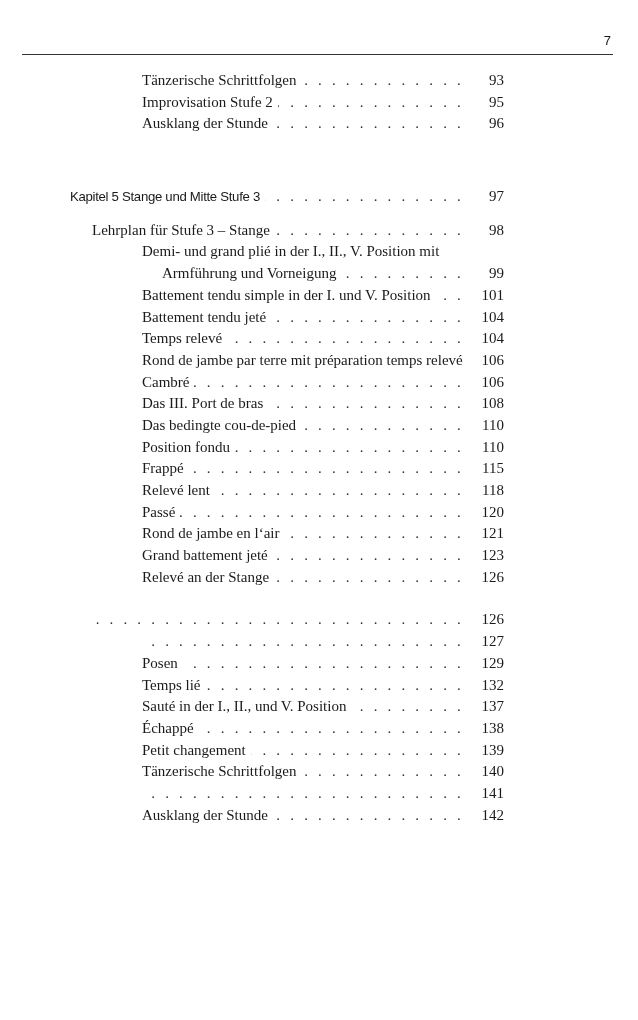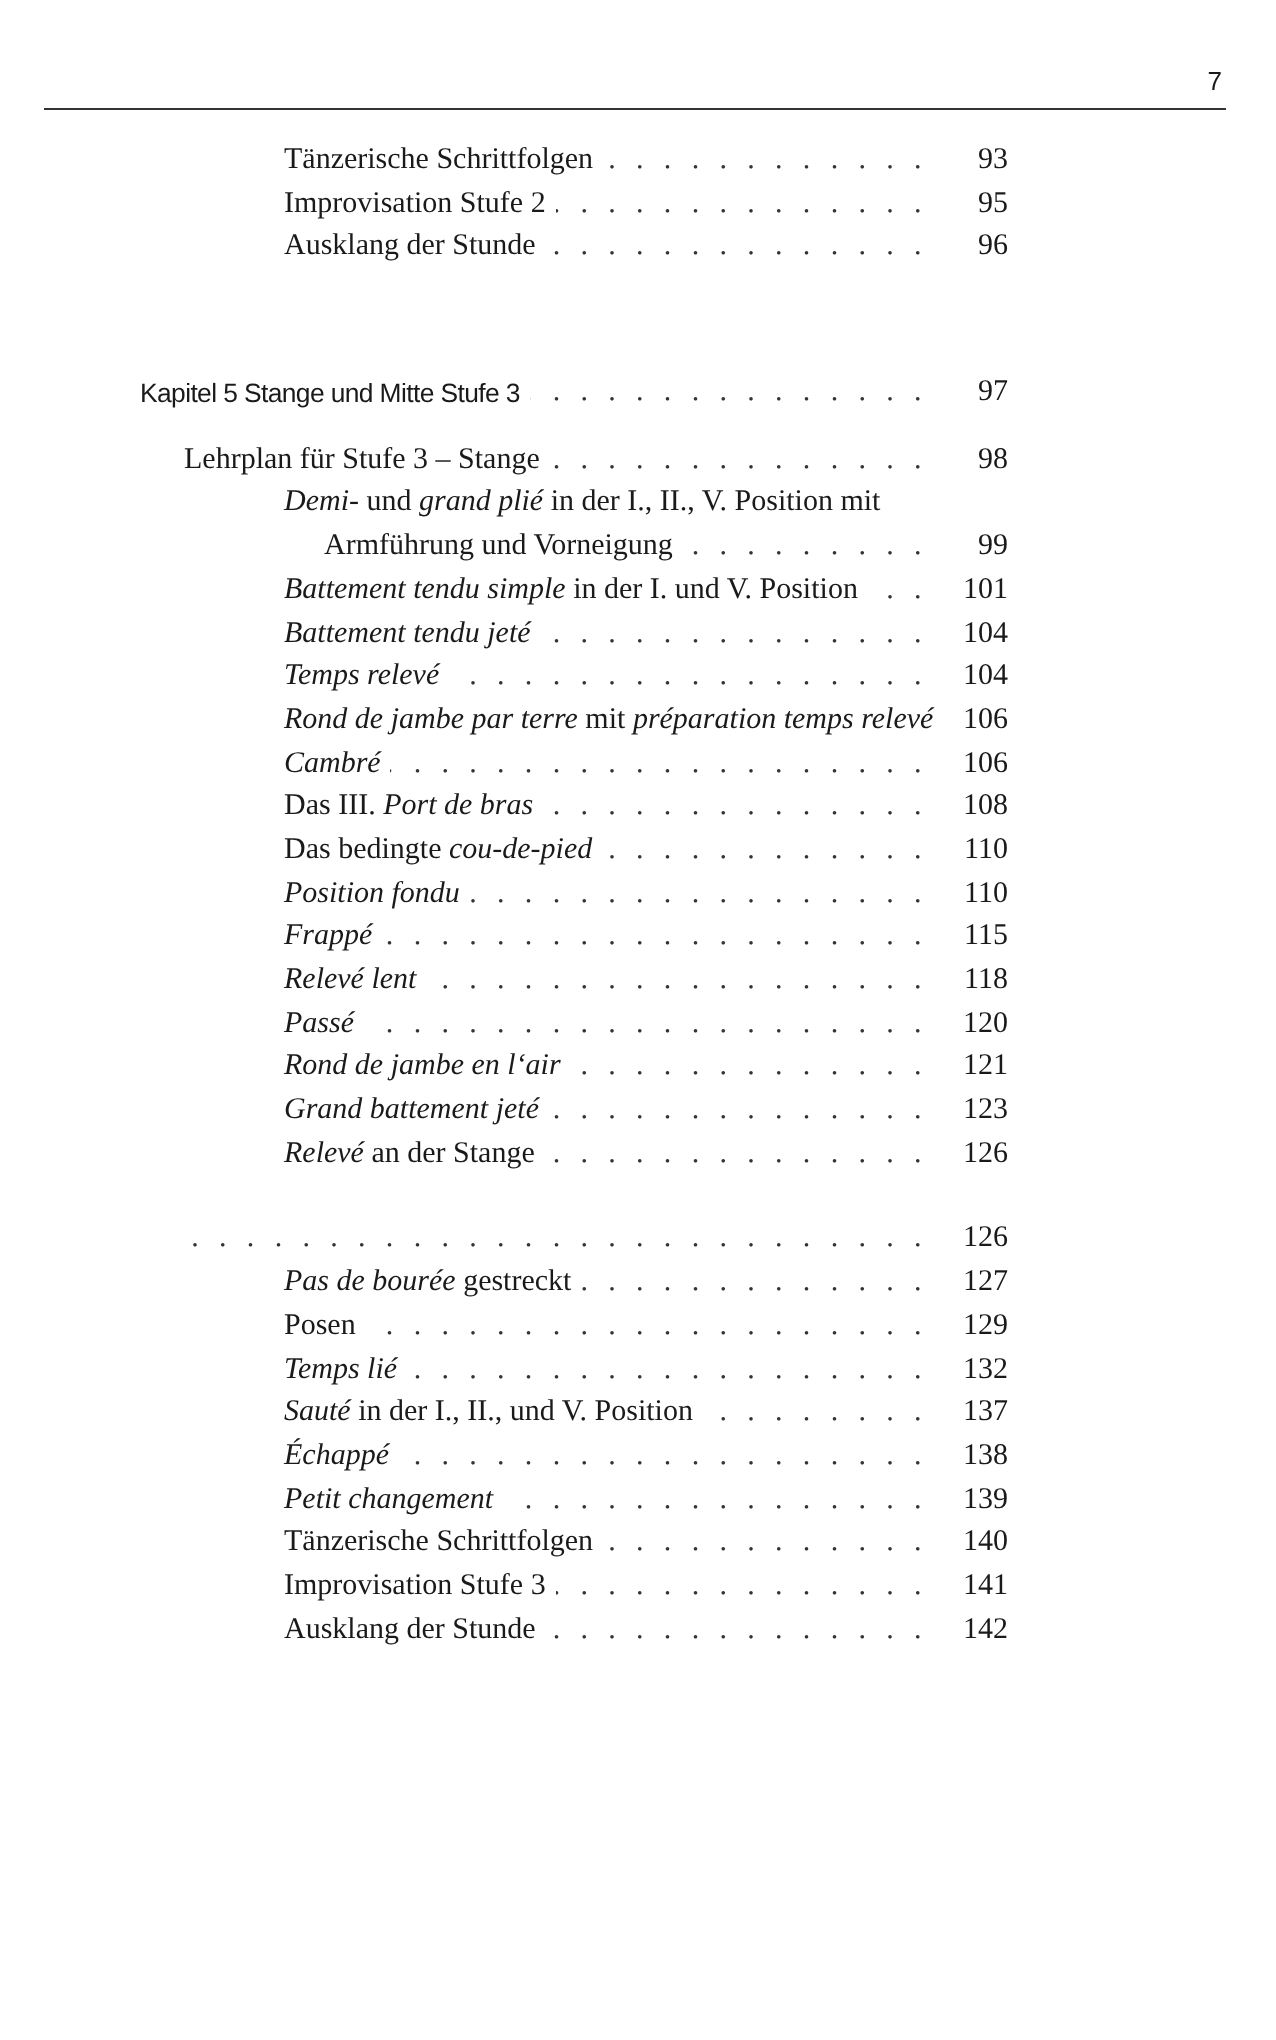--- a/index.html
+++ b/index.html
@@ -74,21 +74,21 @@
     font-size: 13.2px;
     letter-spacing: -0.3px;
   }
   .lvl-chapter .leader { left: 70px; }
   .lvl-1 .title { left: 92px; }
   .lvl-1 .leader { left: 92px; }
   .lvl-2 .title { left: 142px; }
   .lvl-2 .leader { left: 142px; }
   .lvl-2c .title { left: 162px; }
   .lvl-2c .leader { left: 162px; }
-  .it { font-style: italic; }
+  .it { }
   .gap-large { height: 51px; }
   .gap-small { height: 12px; }
   .gap-section { height: 21px; }
 </style>
 </head>
 <body>
 
 <div class="page-number">7</div>
 <div class="header-rule"></div>
 
@@ -208,21 +208,20 @@
     </div>
 
   <div class="gap-section"></div>
 
   <div class="row lvl-1">
     <span class="leader">. . . . . . . . . . . . . . . . . . . . . . . . . . . . . . . . . . . . . . . . . . . . . . . . . . . . . . . . . . . . . . . . . . . . . . . . . . . . . . . . . . . . . . . . . . . . . . . . . . . . . . . . . . . . . . . . . . . . . . . . </span>
     <span class="page">126</span>
   </div>
   <div id="group-mitte">
       <div class="row lvl-2">
-        <span class="title"><span class="it">Pas de bourée</span><span> gestreckt</span></span>
         <span class="leader">. . . . . . . . . . . . . . . . . . . . . . . . . . . . . . . . . . . . . . . . . . . . . . . . . . . . . . . . . . . . . . . . . . . . . . . . . . . . . . . . . . . . . . . . . . . . . . . . . . . . . . . . . . . . . . . . . . . . . . . . </span>
         <span class="page">127</span>
       </div>
       <div class="row lvl-2">
         <span class="title"><span>Posen</span></span>
         <span class="leader">. . . . . . . . . . . . . . . . . . . . . . . . . . . . . . . . . . . . . . . . . . . . . . . . . . . . . . . . . . . . . . . . . . . . . . . . . . . . . . . . . . . . . . . . . . . . . . . . . . . . . . . . . . . . . . . . . . . . . . . . </span>
         <span class="page">129</span>
       </div>
       <div class="row lvl-2">
         <span class="title"><span class="it">Temps lié</span></span>
@@ -243,21 +242,20 @@
         <span class="title"><span class="it">Petit changement</span></span>
         <span class="leader">. . . . . . . . . . . . . . . . . . . . . . . . . . . . . . . . . . . . . . . . . . . . . . . . . . . . . . . . . . . . . . . . . . . . . . . . . . . . . . . . . . . . . . . . . . . . . . . . . . . . . . . . . . . . . . . . . . . . . . . . </span>
         <span class="page">139</span>
       </div>
       <div class="row lvl-2">
         <span class="title"><span>Tänzerische Schrittfolgen</span></span>
         <span class="leader">. . . . . . . . . . . . . . . . . . . . . . . . . . . . . . . . . . . . . . . . . . . . . . . . . . . . . . . . . . . . . . . . . . . . . . . . . . . . . . . . . . . . . . . . . . . . . . . . . . . . . . . . . . . . . . . . . . . . . . . . </span>
         <span class="page">140</span>
       </div>
       <div class="row lvl-2">
-        <span class="title"><span>Improvisation Stufe 3</span></span>
         <span class="leader">. . . . . . . . . . . . . . . . . . . . . . . . . . . . . . . . . . . . . . . . . . . . . . . . . . . . . . . . . . . . . . . . . . . . . . . . . . . . . . . . . . . . . . . . . . . . . . . . . . . . . . . . . . . . . . . . . . . . . . . . </span>
         <span class="page">141</span>
       </div>
       <div class="row lvl-2">
         <span class="title"><span>Ausklang der Stunde</span></span>
         <span class="leader">. . . . . . . . . . . . . . . . . . . . . . . . . . . . . . . . . . . . . . . . . . . . . . . . . . . . . . . . . . . . . . . . . . . . . . . . . . . . . . . . . . . . . . . . . . . . . . . . . . . . . . . . . . . . . . . . . . . . . . . . </span>
         <span class="page">142</span>
       </div>
     </div>
 </div>

